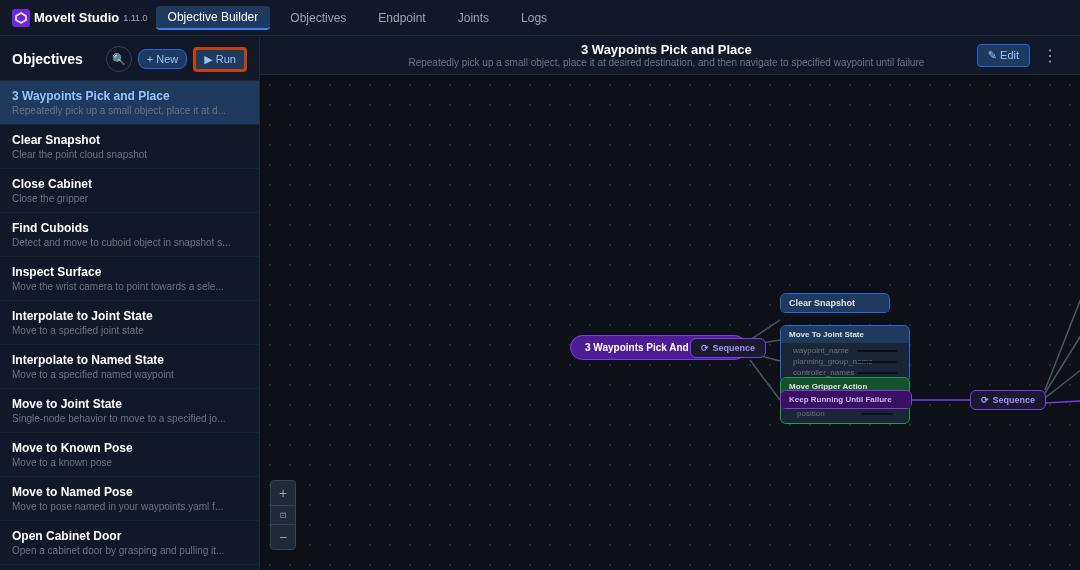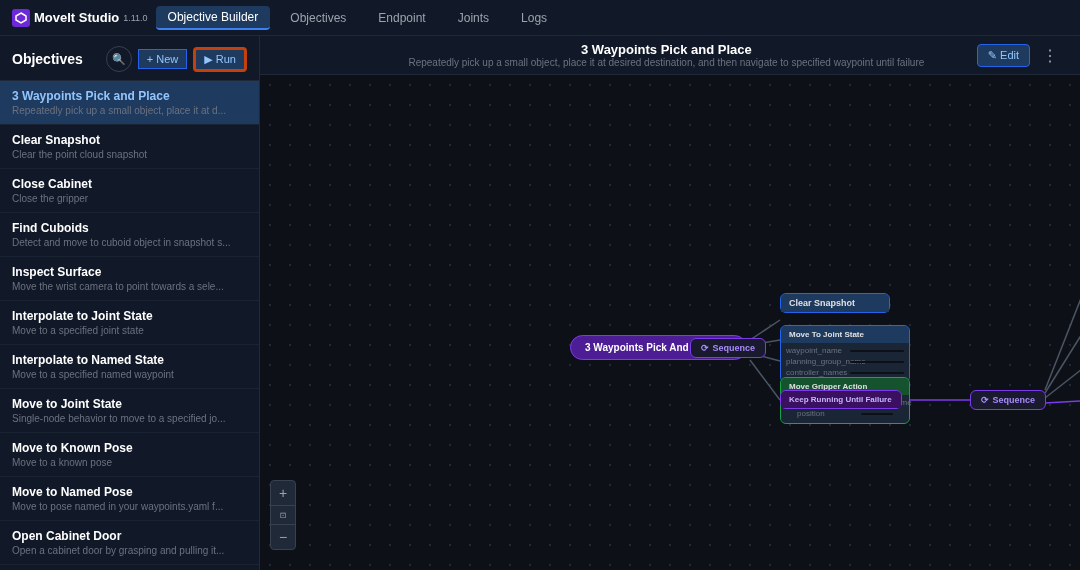--- a/index.html
+++ b/index.html
@@ -109,21 +109,21 @@
       cursor: pointer;
       display: flex;
       align-items: center;
       justify-content: center;
       font-size: 11px;
     }
     .new-btn {
       background: #1e3a5f;
       border: 1px solid #2563eb;
       color: #93c5fd;
-      border-radius: 0;
+      border-radius: 8px;
       padding: 3px 8px;
       font-size: 11px;
       cursor: pointer;
       display: flex;
       align-items: center;
       gap: 3px;
     }
     .run-btn {
       background: #1e3a5f;
       border: 3px solid #c2410c;
@@ -488,21 +488,21 @@
       <div class="node action-node-blue" style="left:520px;top:218px;width:110px;">
         <div class="node-header" style="background:#1e3a5f;">
           <span>Clear Snapshot</span>
         </div>
       </div>
 
       <div class="node action-node-blue" style="left:520px;top:250px;width:130px;">
         <div class="node-header" style="background:#1e3a5f;font-size:8px;">
           <span>Move To Joint State</span>
         </div>
-        <div class="node-body" style="font-size:7px;padding:3px 5px;">
+        <div class="node-body" style="font-size:7px;padding:3px 12px;">
           <div class="node-row">
               <span class="node-label">waypoint_name</span>
               <span class="node-value"></span>
             </div>
           <div class="node-row">
               <span class="node-label">planning_group_name</span>
               <span class="node-value"></span>
             </div>
           <div class="node-row">
               <span class="node-label">controller_names</span>
@@ -520,21 +520,21 @@
               <span class="node-label">gripper_command_action_name</span>
               <span class="node-value"></span>
             </div>
           <div class="node-row">
               <span class="node-label">position</span>
               <span class="node-value"></span>
             </div>
         </div>
       </div>
 
-      <div class="node" style="left:520px;top:315px;width:122px;background:#2d1b4e;border-color:#7c3aed;">
+      <div class="node" style="left:520px;top:315px;width:132px;background:#2d1b4e;border-color:#7c3aed;">
         <div class="node-header" style="background:#3b1060;font-size:8px;color:#c4b5fd;">
           <span>Keep Running Until Failure</span>
         </div>
       </div>
 
       <div class="node sequence-node" style="left:710px;top:315px;">
         <span>⟳</span>
         <span>Sequence</span>
       </div>
 

